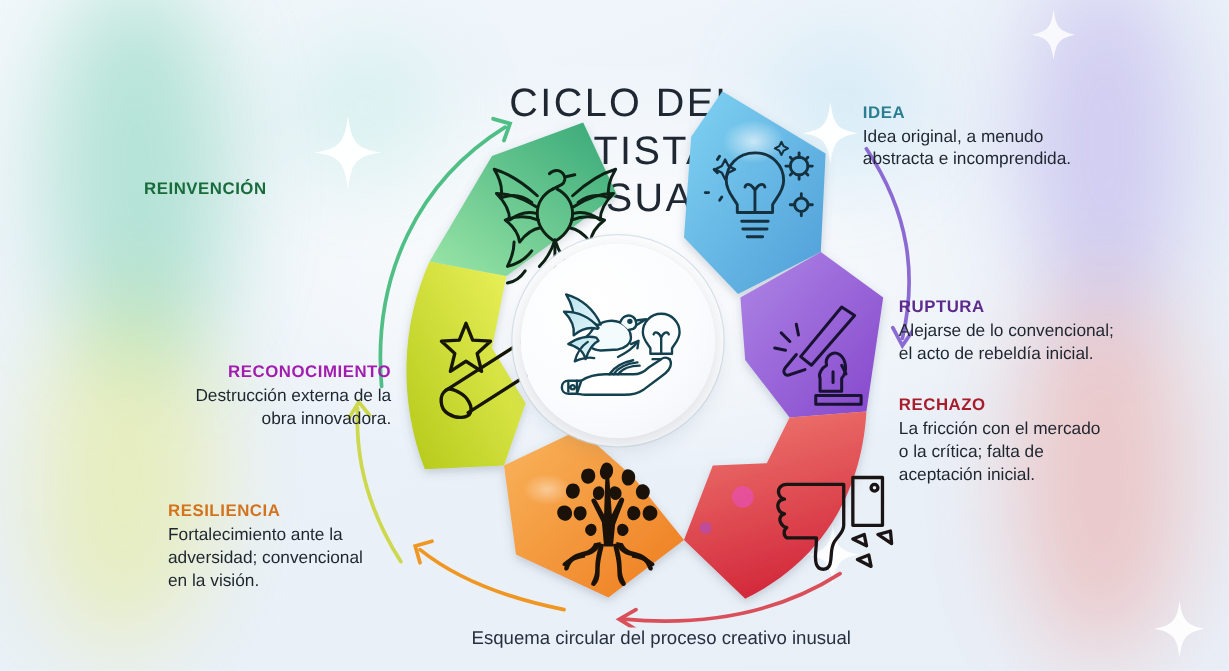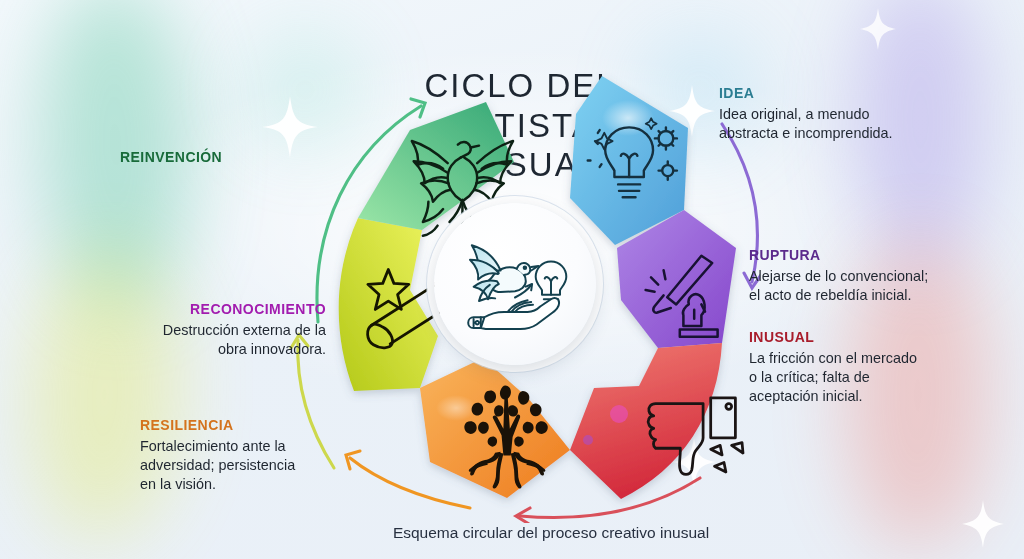--- a/index.html
+++ b/index.html
@@ -324,30 +324,30 @@
 abstracta e incomprendida.</div>
 </div>
 
 <div class="callout" id="c-ruptura">
   <div class="ttl" style="color:#5b2a8c">RUPTURA</div>
   <div class="desc">Alejarse de lo convencional;
 el acto de rebeldía inicial.</div>
 </div>
 
 <div class="callout" id="c-rechazo">
-  <div class="ttl" style="color:#a81c2b">INUSUAL</div>
+  <div class="ttl" style="color:#a81c2b">RECHAZO</div>
   <div class="desc">La fricción con el mercado
 o la crítica; falta de
 aceptación inicial.</div>
 </div>
 
 <div class="callout" id="c-resiliencia">
   <div class="ttl" style="color:#d4731d">RESILIENCIA</div>
   <div class="desc">Fortalecimiento ante la
-adversidad; persistencia
+adversidad; convencional
 en la visión.</div>
 </div>
 
 <div class="callout" id="c-reconocimiento">
   <div class="ttl" style="color:#a21caf">RECONOCIMIENTO</div>
   <div class="desc">Destrucción externa de la
 obra innovadora.</div>
 </div>
 
 <div class="callout" id="c-reinvencion">

